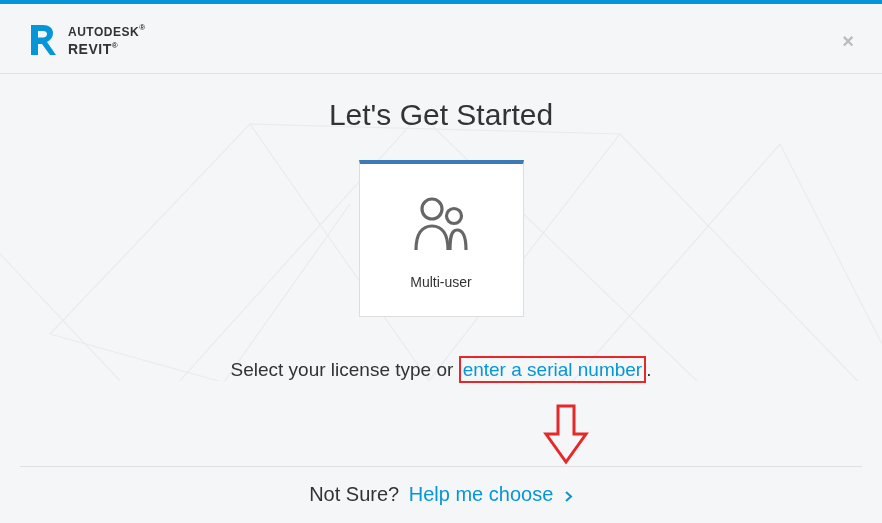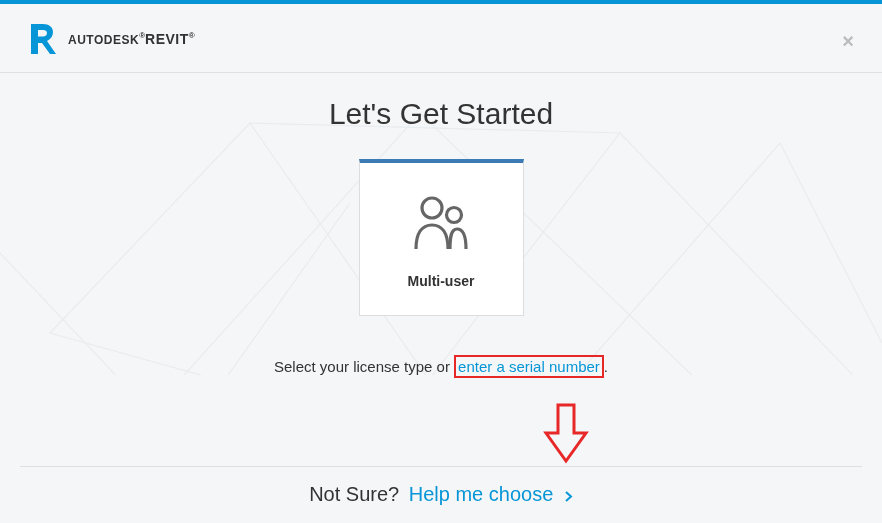--- a/index.html
+++ b/index.html
@@ -27,21 +27,21 @@
       border-bottom: 1px solid #e0e0e0;
       position: relative;
     }
     .logo-icon {
       width: 28px;
       height: 34px;
       margin-right: 12px;
     }
     .product-name {
       display: flex;
-      flex-direction: row;
+      flex-direction: column;
       line-height: 1.1;
     }
     .company-name {
       font-size: 12px;
       font-weight: bold;
       color: #333;
       letter-spacing: 0.5px;
     }
     .app-name {
       font-size: 14px;
@@ -97,25 +97,25 @@
       cursor: pointer;
     }
     .card-icon {
       margin-bottom: 20px;
       display: flex;
       justify-content: center;
     }
     .card-label {
       font-size: 14px;
       color: #333;
-      font-weight: 700;
+      font-weight: 400;
     }
     .instruction {
       margin-top: 42px;
-      font-size: 15px;
+      font-size: 19px;
       color: #333;
     }
     .link {
       color: #0696d7;
       text-decoration: none;
       cursor: pointer;
     }
     .serial-link {
       border: 2px solid #e82828;
       padding: 1px 2px;

